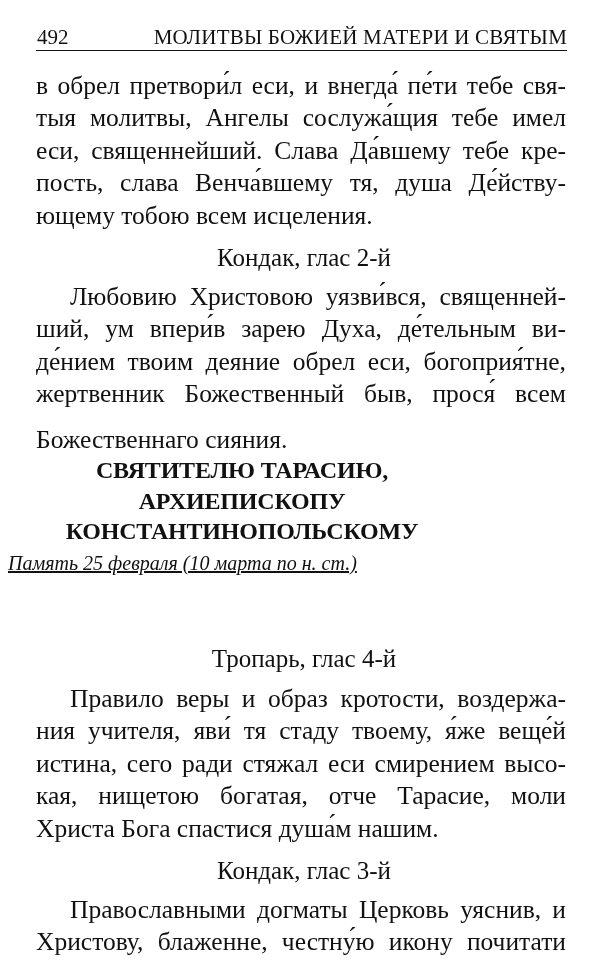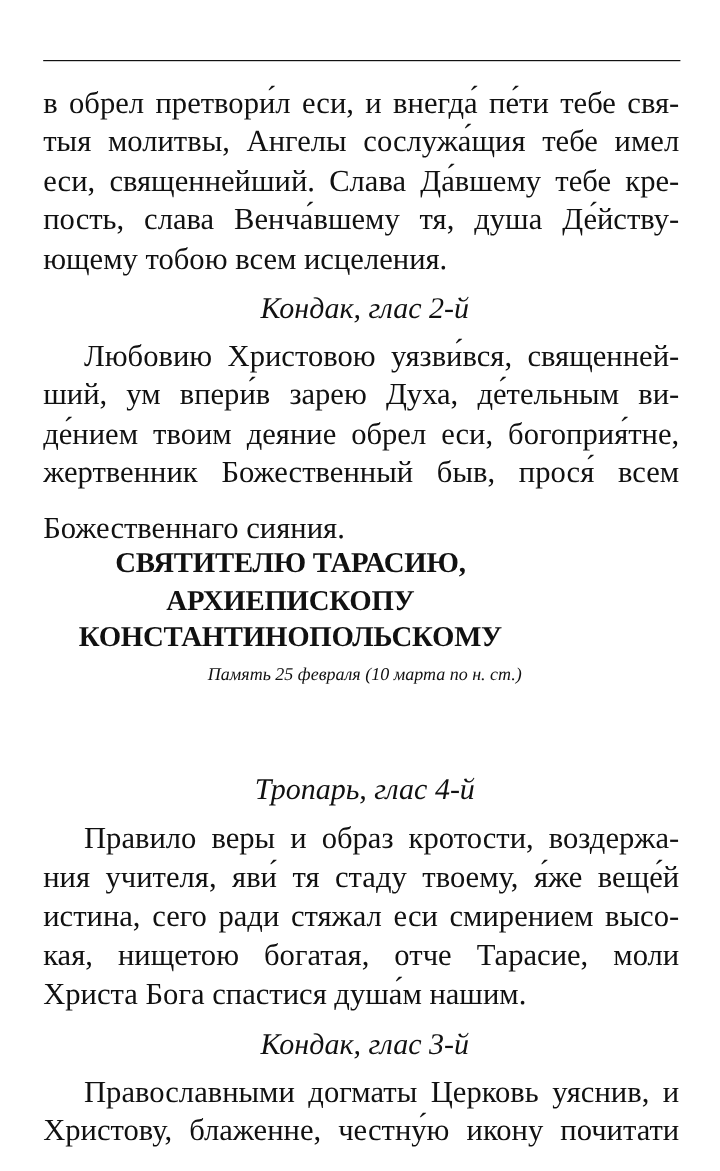--- a/index.html
+++ b/index.html
@@ -62,21 +62,20 @@
       text-align: center;
       text-align-last: left;
     }
     .subhead {
       position: absolute;
       left: 0;
       width: 600px;
       height: 32px;
       font-size: 25px;
       line-height: 32px;
-      font-style: italic;
       text-align: center;
       padding-left: 8px;
       box-sizing: border-box;
     }
     .title-line {
       position: absolute;
       left: 0;
       width: 476px;
       height: 30px;
       font-size: 24px;
@@ -85,33 +84,37 @@
       text-align: center;
       letter-spacing: -0.2px;
       padding-left: 8px;
       box-sizing: border-box;
     }
     .memory {
       position: absolute;
       left: 0;
       width: 600px;
       height: 30px;
-      font-size: 15px;
+      font-size: 20px;
       line-height: 30px;
       font-style: italic;
-      text-align: center;
       padding-left: 8px;
       box-sizing: border-box;
+      text-decoration: underline;
     }
   </style>
 </head>
 <body>
 
 <div class="page">
 
+  <div class="running-head">
+    <span>492</span>
+    <span class="title">МОЛИТВЫ БОЖИЕЙ МАТЕРИ И СВЯТЫМ</span>
+  </div>
   <div class="rule"></div>
 
   <div>
     <div class="line" style="top:70px">в обрел претвори́л еси, и внегда́ пе́ти тебе свя-</div>
     <div class="line" style="top:102px">тыя молитвы, Ангелы сослужа́щия тебе имел</div>
     <div class="line" style="top:135px">еси, священнейший. Слава Да́вшему тебе кре-</div>
     <div class="line" style="top:167px">пость, слава Венча́вшему тя, душа Де́йству-</div>
     <div class="line last" style="top:200px">ющему тобою всем исцеления.</div>
   </div>
 

